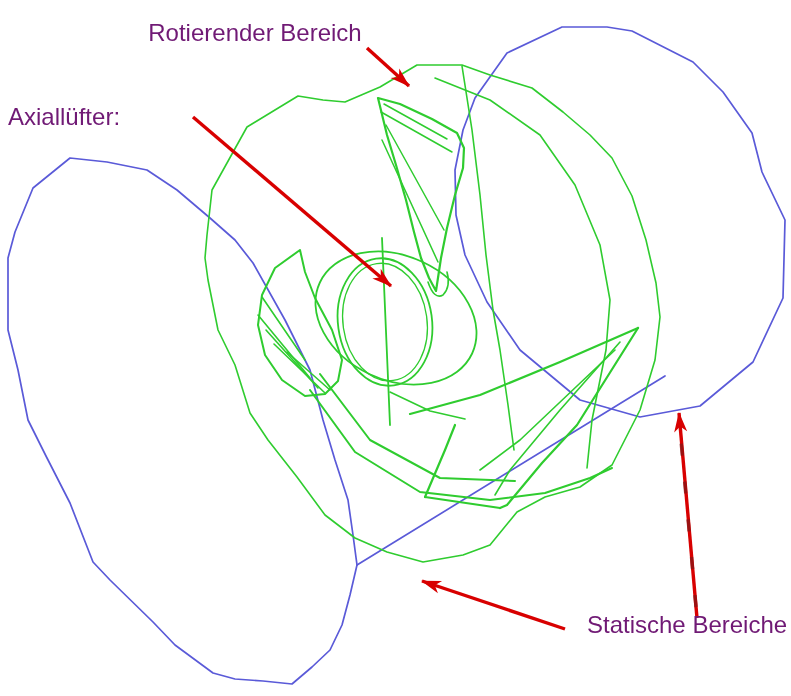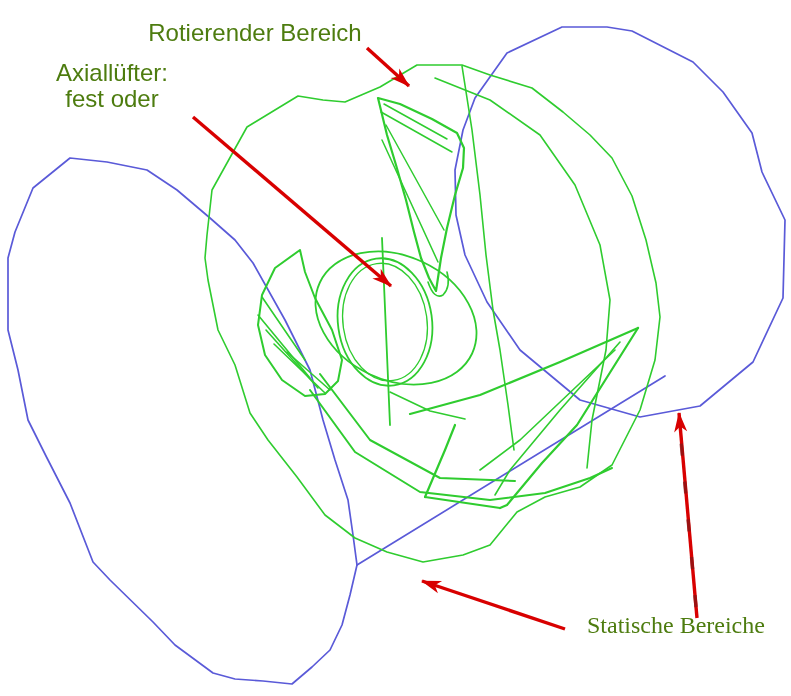--- a/index.html
+++ b/index.html
@@ -1,23 +1,23 @@
 <!DOCTYPE html>
 <html><head>
 <meta charset="utf-8">
 <style>
   html,body{margin:0;padding:0;background:#ffffff;}
   #stage{position:relative;width:791px;height:696px;background:#ffffff;overflow:hidden;
          font-family:"Liberation Sans", sans-serif;color:#000;}
   #wire{position:absolute;left:0;top:0;}
-  .label{position:absolute;font-size:24px;line-height:26px;color:#4d7c0f;white-space:nowrap;}
-  .label.center{text-align:center;white-space:normal;}
+  .label{position:absolute;font-size:24px;line-height:26px;color:#701a75;white-space:nowrap;}
+  .label.center{white-space:normal;margin-top:44px;}
   #label-rotating{left:115px;top:20px;width:280px;text-align:center;}
   #label-axial{left:8px;top:60px;width:208px;}
-  #label-static{left:587px;top:612px;font-family:Liberation Serif, serif;}
+  #label-static{left:587px;top:612px;}
 </style>
 </head>
 <body>
 
 <div id="stage">
 
   <svg id="wire" width="791" height="696" viewBox="0 0 791 696">
     <defs>
       <marker id="ah" markerUnits="userSpaceOnUse" markerWidth="24" markerHeight="16" refX="20" refY="7.5" orient="auto">
         <path d="M1,1 L21,7.5 L1,14 L6.5,7.5 Z" fill="#d80000"></path>
@@ -82,17 +82,16 @@
       <path marker-end="url(#ah)" d="M565,629 L422,581"></path>
       <path marker-end="url(#ah)" d="M697,618 L679,413"></path>
       <path stroke-dasharray="12 26" opacity="0.8" d="M696,607 L680,430" stroke="#8b1515"></path>
     </g>
   </svg>
 
   <div class="label" id="label-rotating">Rotierender Bereich</div>
 
   <div class="label center" id="label-axial">
     <div>Axiallüfter:</div>
-    <div>fest oder</div>
   </div>
 
   <div class="label" id="label-static">Statische Bereiche</div>
 </div>
 
 </body></html>

